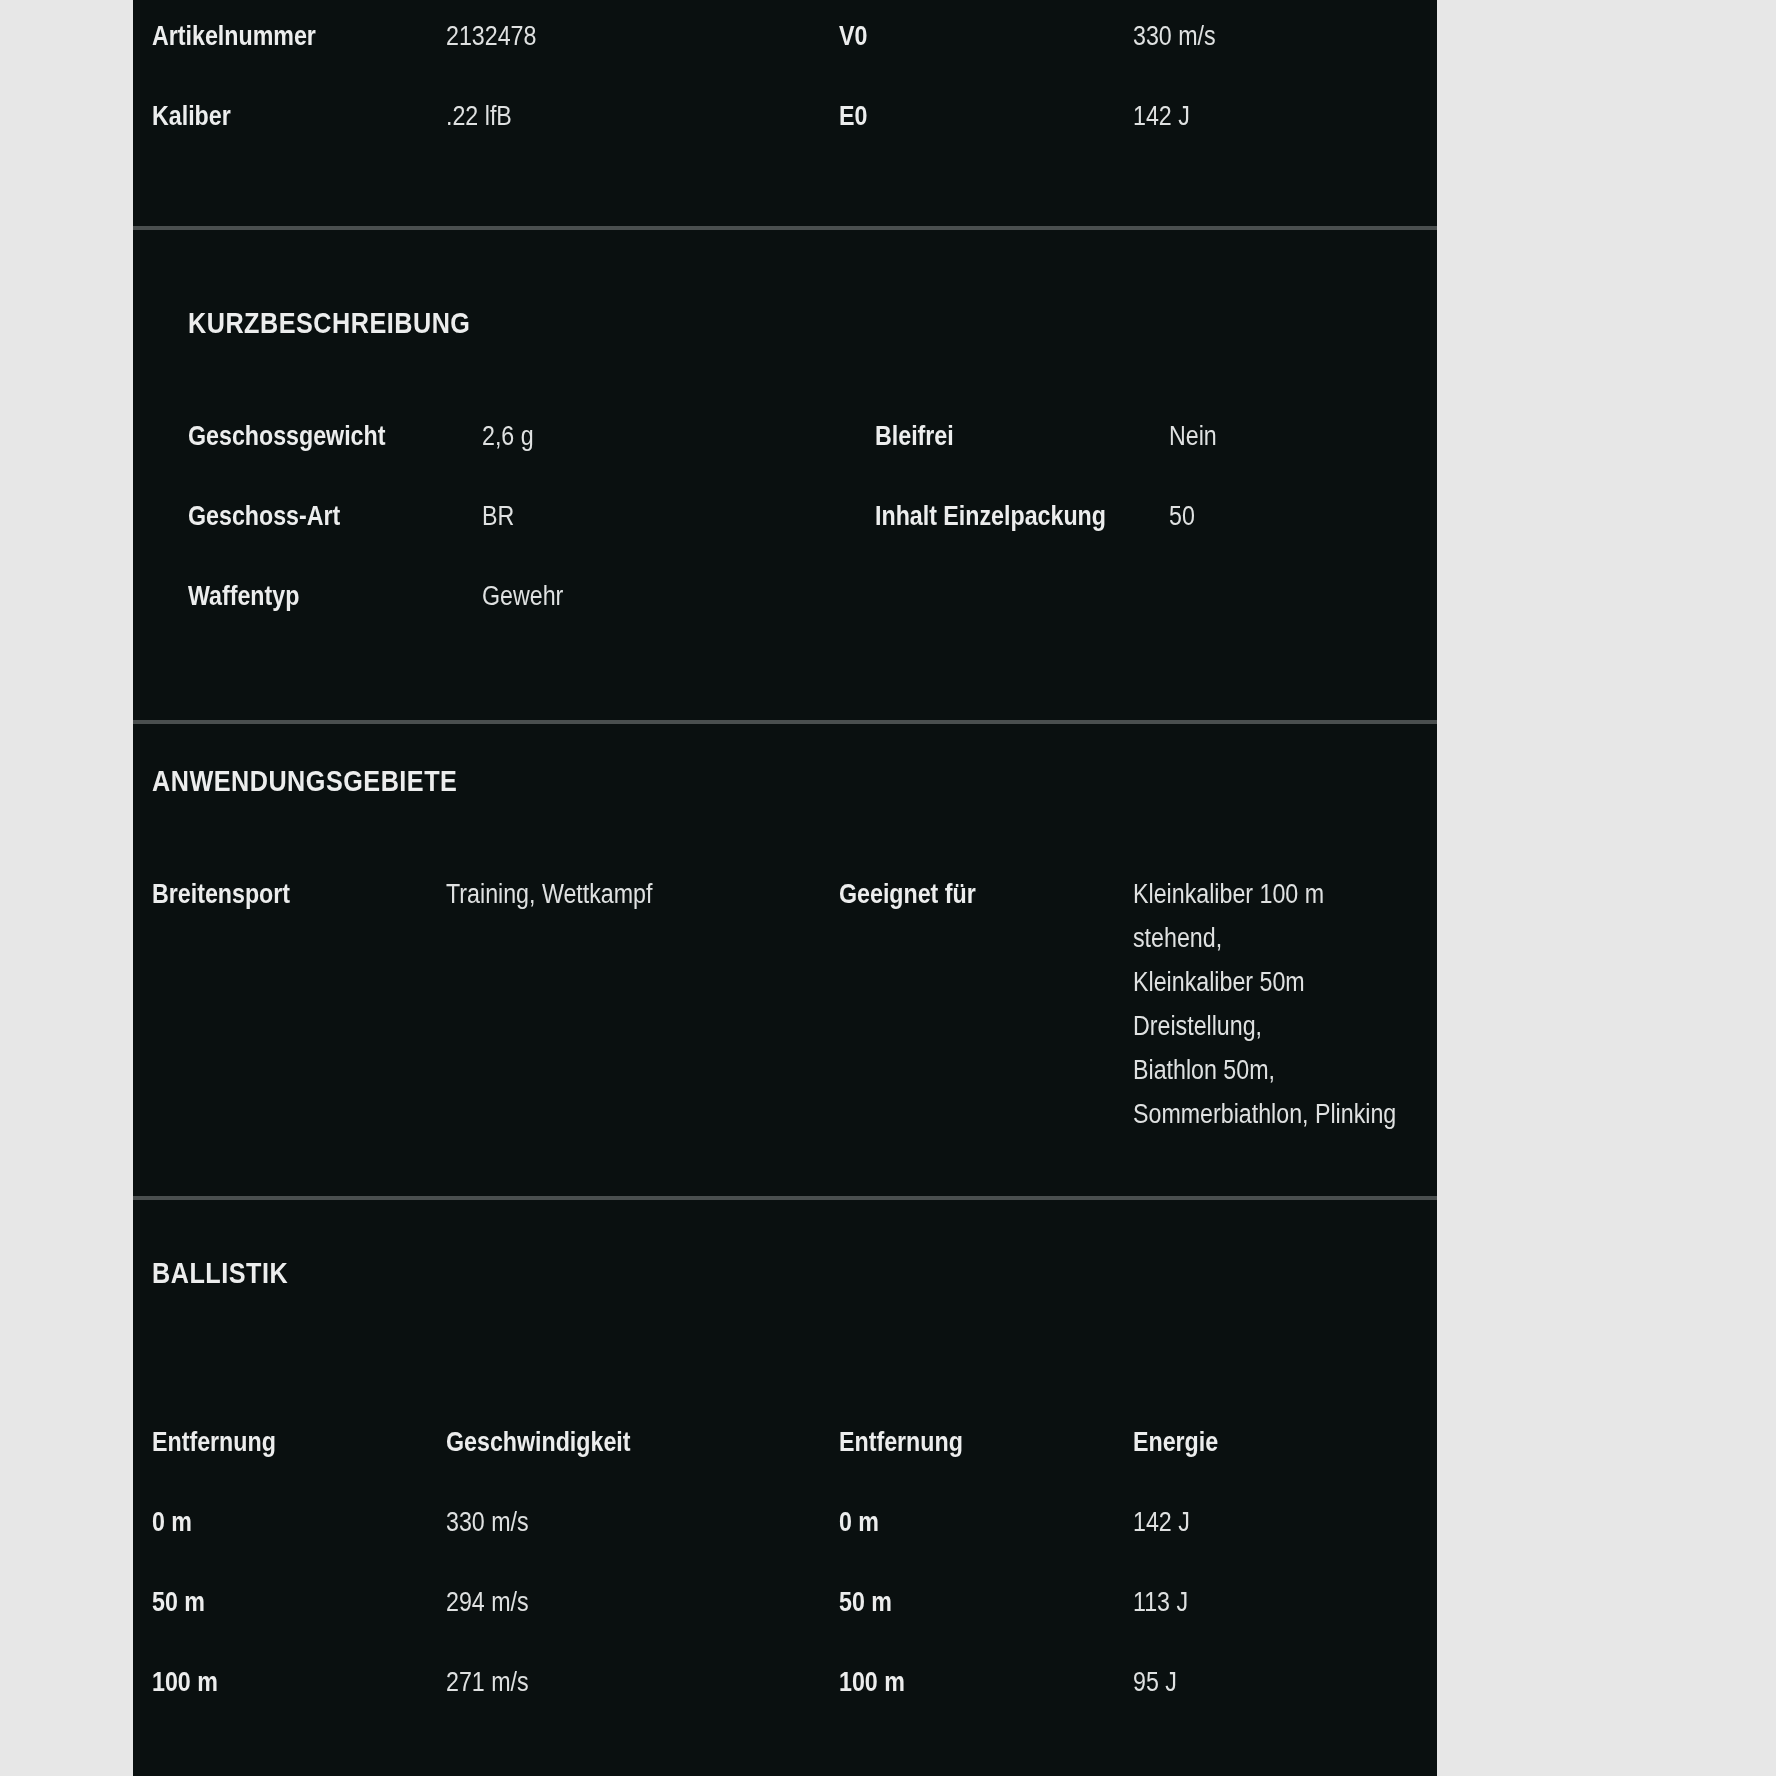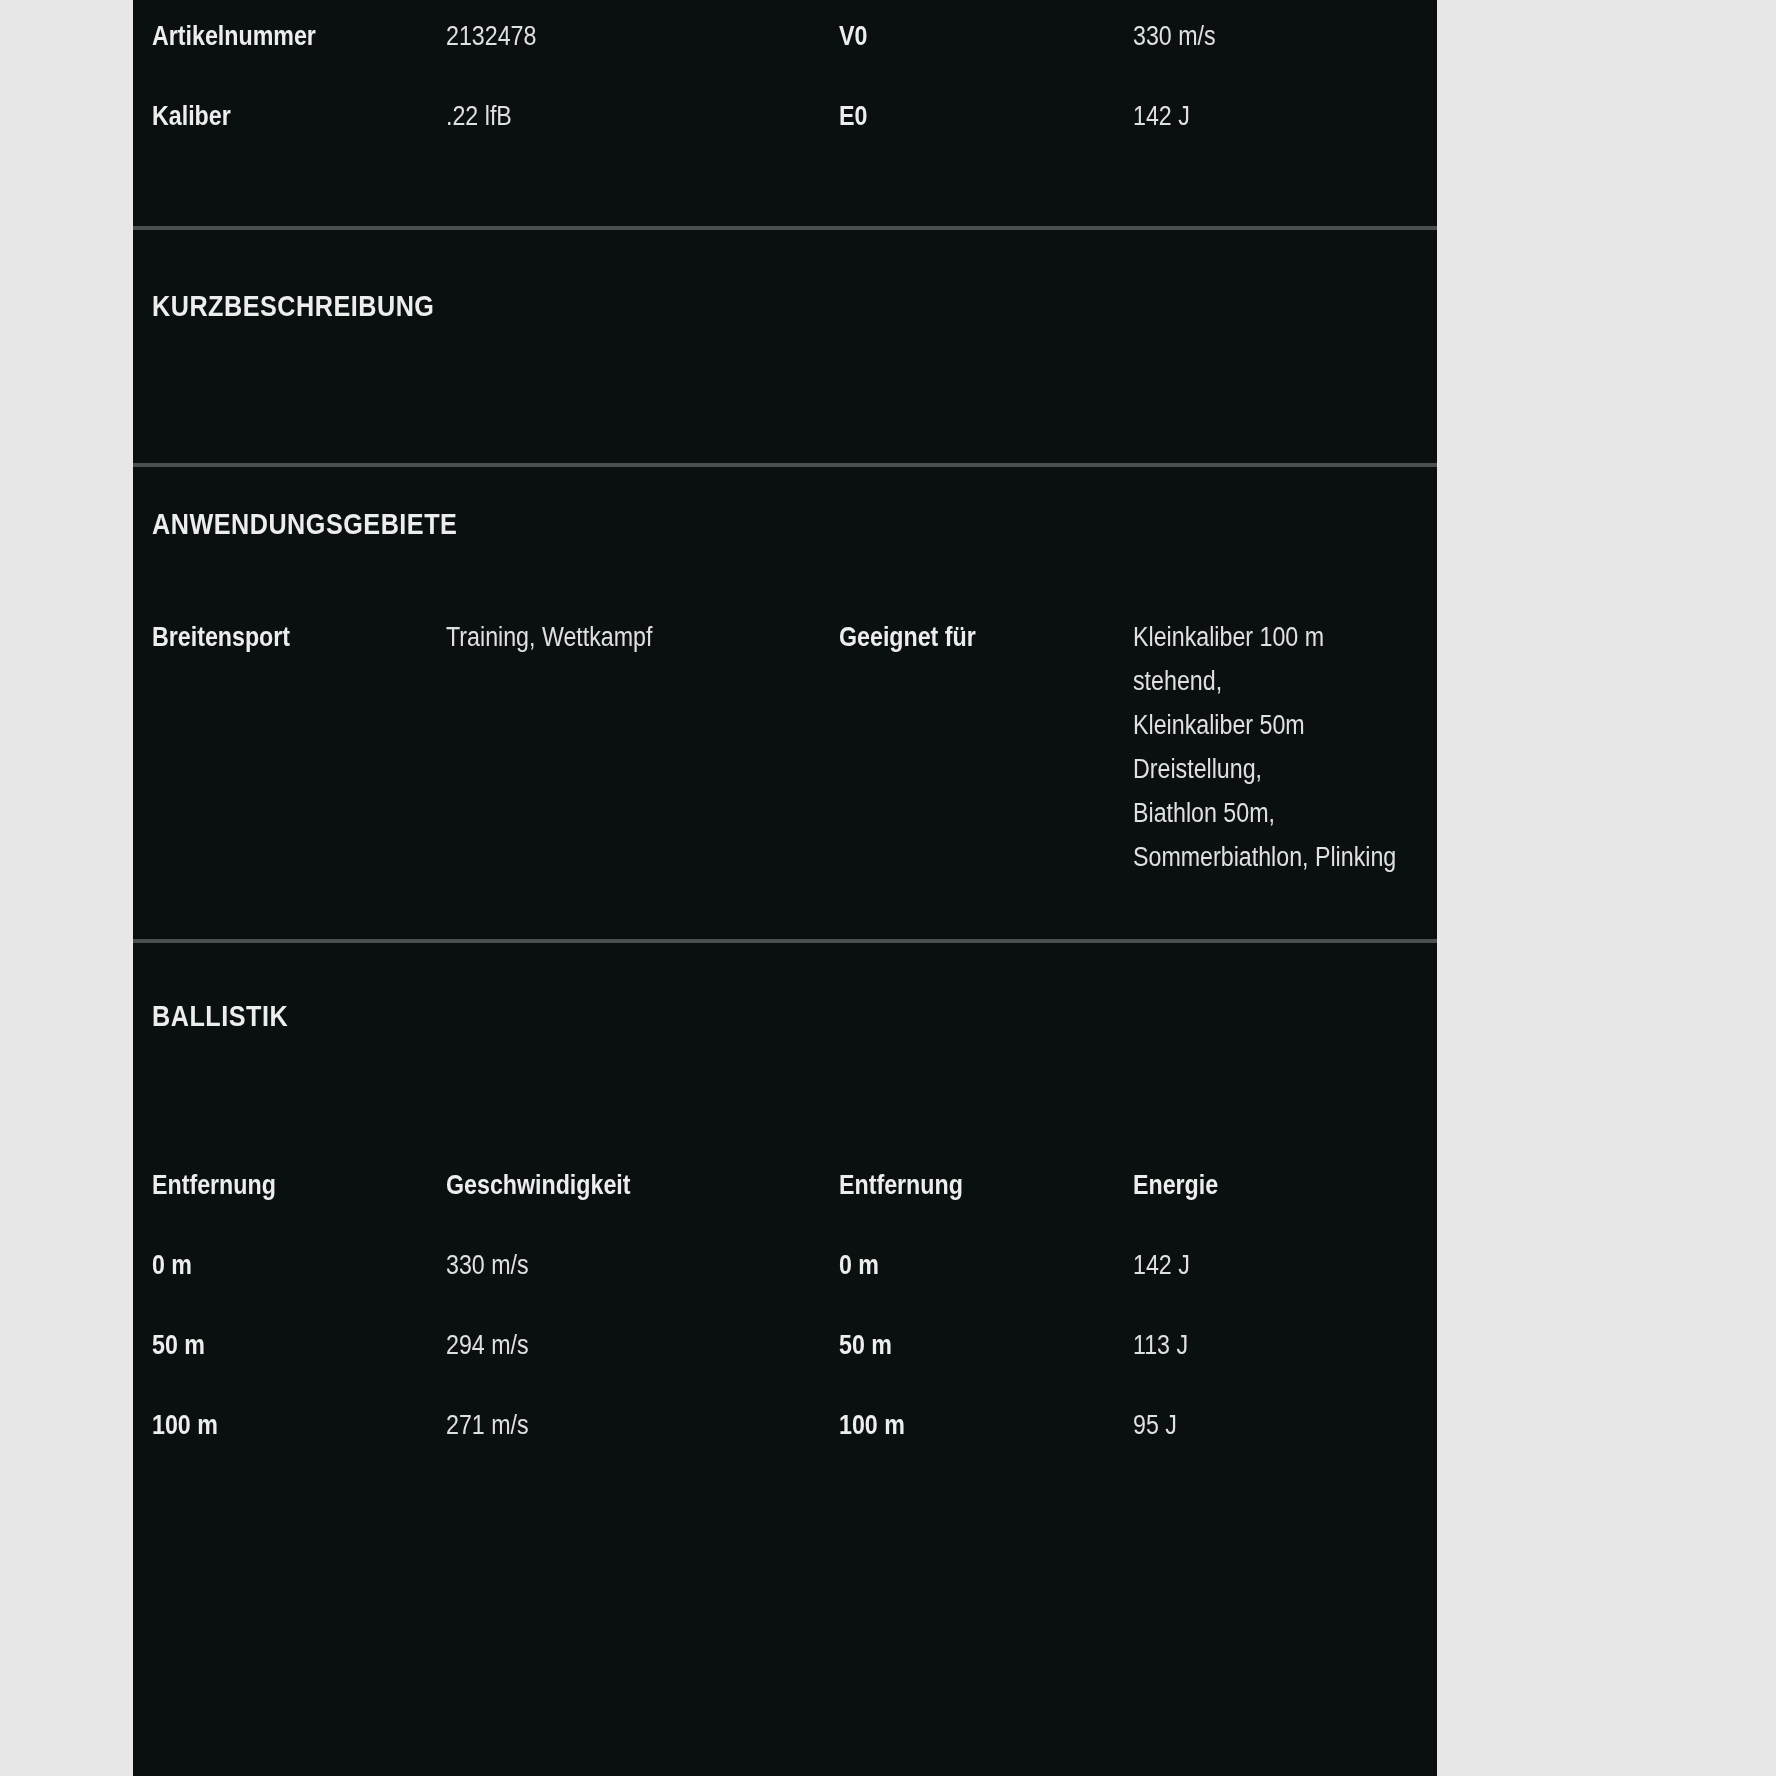--- a/index.html
+++ b/index.html
@@ -56,21 +56,21 @@
     transform-origin:left top;
     white-space:pre-line;
   }
   .cell.lbl { font-weight:bold; color:#eceded; }
   .cell.val { font-weight:normal; color:#dfe1e1; }
 
   
   .block-top { padding:14px 19px 52px 19px; }
   .block-top .grid > .cell { margin-bottom:36px; }
 
-  .block-kurz { padding:59px 19px 66px 19px; }
+  .block-kurz { padding:76px 19px 66px 19px;margin-left:36px; }
   .block-kurz .sec-title { margin-bottom:74px; }
   .block-kurz .grid > .cell { margin-bottom:36px; }
 
   .block-anw { padding:40px 19px 60px 19px; }
   .block-anw .sec-title { margin-bottom:74px; }
 
   .block-ball { padding:56px 19px 40px 19px; }
   .block-ball .sec-title { margin-bottom:72px; }
   .block-ball .grid > .cell { margin-bottom:36px; }
   .sp-big { height:58px; }
@@ -93,20 +93,36 @@
         <div class="cell val">.22 lfB</div>
         <div class="cell lbl">E0</div>
         <div class="cell val">142 J</div>
       </div>
     </div>
 
     <div class="divider"></div>
 
     <div class="section block-kurz">
       <div class="sec-title">KURZBESCHREIBUNG</div>
+      <div class="grid">
+        <div class="cell lbl">Geschossgewicht</div>
+        <div class="cell val">2,6 g</div>
+        <div class="cell lbl">Bleifrei</div>
+        <div class="cell val">Nein</div>
+
+        <div class="cell lbl">Geschoss-Art</div>
+        <div class="cell val">BR</div>
+        <div class="cell lbl">Inhalt Einzelpackung</div>
+        <div class="cell val">50</div>
+
+        <div class="cell lbl">Waffentyp</div>
+        <div class="cell val">Gewehr</div>
+        <div class="cell lbl"></div>
+        <div class="cell val"></div>
+      </div>
     </div>
 
     <div class="divider"></div>
 
     <div class="section block-anw">
       <div class="sec-title">ANWENDUNGSGEBIETE</div>
       <div class="grid">
         <div class="cell lbl">Breitensport</div>
         <div class="cell val">Training, Wettkampf</div>
         <div class="cell lbl">Geeignet für</div>

